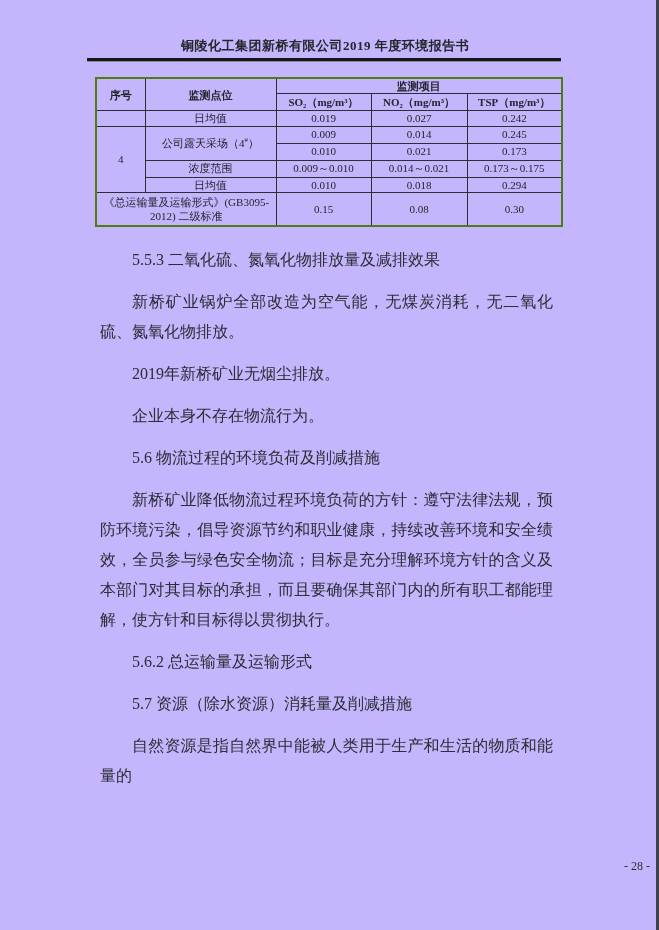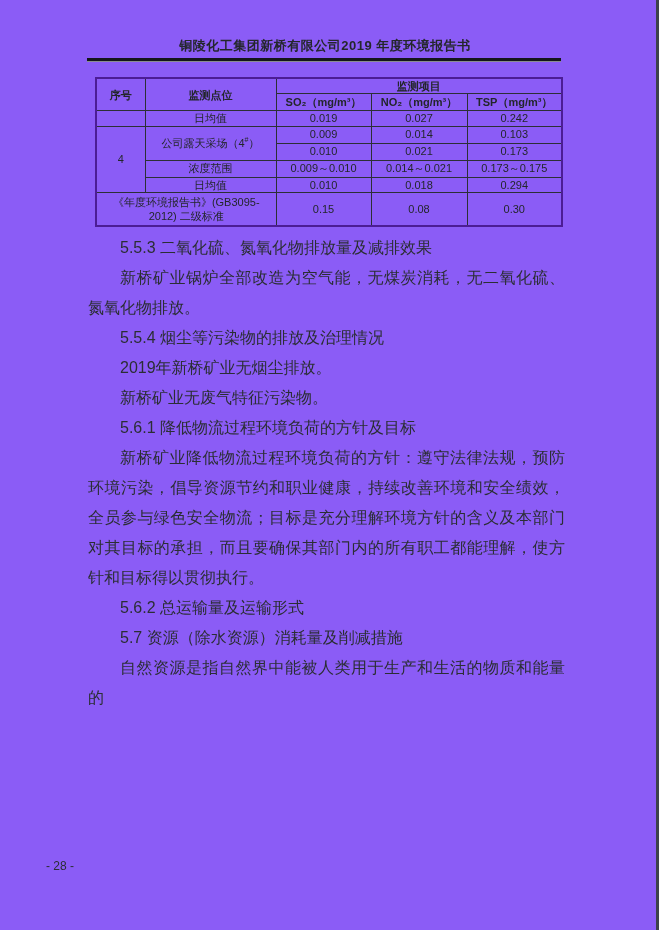--- a/index.html
+++ b/index.html
@@ -1,22 +1,22 @@
 <!DOCTYPE html>
 <html><head>
 <meta charset="utf-8">
 <style>
   html,body { margin:0; padding:0; background:#ffffff; }
   .page {
     position:relative;
     width:659px; height:930px;
-    background:#8b5cf6;
+    background:#c4b5fd;
     box-sizing:border-box;
     border-right:3px solid #3c414b;
-    font-family:Liberation Sans, sans-serif;
+    font-family:Liberation Serif, serif;
     color:#2a2d33;
     overflow:hidden;
   }
   .header-title {
     position:absolute; top:37px; left:0; right:6px;
     text-align:center;
     font-size:13px; font-weight:bold;
     letter-spacing:0.5px;
     color:#24272c;
   }
@@ -31,40 +31,40 @@
     border-collapse:collapse; table-layout:fixed;
     font-size:11px; color:#23262b;
   }
   table.monitor td, table.monitor th {
     border:1px solid #2c2f35;
     text-align:center; vertical-align:middle;
     padding:0 2px; line-height:1.3;
     font-weight:normal;
     overflow:hidden;
   }
-  table.monitor { border:2px solid #4c1d95;padding-left:22px; }
+  table.monitor { border:2px solid #4d7c0f;padding-left:22px; }
   table.monitor th { font-weight:bold; }
   tr.r-group   { height:14px; }
   tr.r-items   { height:17px; }
   tr.r-data    { height:15px; }
   tr.r-data2   { height:17px; }
   tr.r-std     { height:34px; }
   td.bold, th.bold { font-weight:bold; }
   .sup { vertical-align:super; font-size:7px; line-height:0; }
   .content {
     position:absolute; top:233px; left:88px;
     width:477px;
     font-size:16px; line-height:30px;
     text-align:justify;
     color:#2b2e34;
   }
-  .content p { margin:0; text-indent:2em; }
+  .content p { margin:12px; text-indent:2em; }
   .footer {
     position:absolute; top:859px; left:0; right:6px;
-    text-align:left; font-size:12px; color:#2b2e34;margin-left:46px;
+    text-align:right; font-size:12px; color:#2b2e34;margin-left:46px;
   }
 </style>
 </head>
 <body>
 
 <div class="page">
 
   <div class="header-title">铜陵化工集团新桥有限公司2019 年度环境报告书</div>
   <div class="header-rule"></div>
 
@@ -92,58 +92,57 @@
       <td>日均值</td>
       <td>0.019</td>
       <td>0.027</td>
       <td>0.242</td>
     </tr>
     <tr class="r-data2">
       <td rowspan="4">4</td>
       <td rowspan="2"><span>公司露天采场（4</span><span class="sup">#</span><span>）</span></td>
       <td>0.009</td>
       <td>0.014</td>
-      <td>0.103</td>
+      <td>0.245</td>
     </tr>
     <tr class="r-data2">
       <td>0.010</td>
       <td>0.021</td>
       <td>0.173</td>
     </tr>
     <tr class="r-data2">
       <td>浓度范围</td>
       <td>0.009～0.010</td>
       <td>0.014～0.021</td>
       <td>0.173～0.175</td>
     </tr>
     <tr class="r-data">
       <td>日均值</td>
       <td>0.010</td>
       <td>0.018</td>
       <td>0.294</td>
     </tr>
     <tr class="r-std">
       <td colspan="2" class="bold">
-        <div>《年度环境报告书》(GB3095-</div>
+        <div>《总运输量及运输形式》(GB3095-</div>
         <div>2012) 二级标准</div>
       </td>
       <td class="bold">0.15</td>
       <td class="bold">0.08</td>
       <td class="bold">0.30</td>
     </tr>
   </tbody>
     </table>
 
   <div class="content">
     <p>5.5.3 二氧化硫、氮氧化物排放量及减排效果</p>
     <p>新桥矿业锅炉全部改造为空气能，无煤炭消耗，无二氧化硫、氮氧化物排放。</p>
-    <p>5.5.4 烟尘等污染物的排放及治理情况</p>
     <p>2019年新桥矿业无烟尘排放。</p>
-    <p>新桥矿业无废气特征污染物。</p>
-    <p>5.6.1 降低物流过程环境负荷的方针及目标</p>
+    <p>企业本身不存在物流行为。</p>
+    <p>5.6 物流过程的环境负荷及削减措施</p>
     <p>新桥矿业降低物流过程环境负荷的方针：遵守法律法规，预防环境污染，倡导资源节约和职业健康，持续改善环境和安全绩效，全员参与绿色安全物流；目标是充分理解环境方针的含义及本部门对其目标的承担，而且要确保其部门内的所有职工都能理解，使方针和目标得以贯彻执行。</p>
     <p>5.6.2 总运输量及运输形式</p>
     <p>5.7 资源（除水资源）消耗量及削减措施</p>
     <p>自然资源是指自然界中能被人类用于生产和生活的物质和能量的</p>
   </div>
 
   <div class="footer">- 28 -</div>
 
 </div>
 

